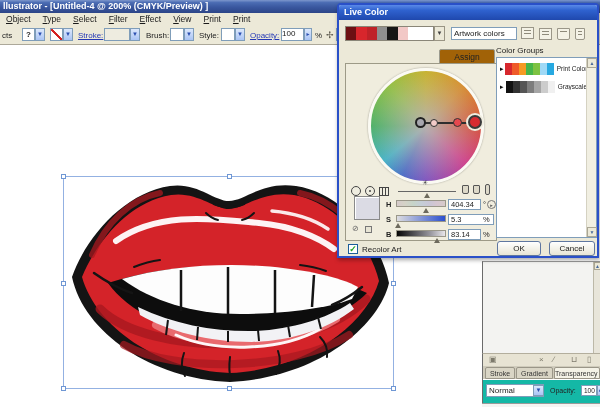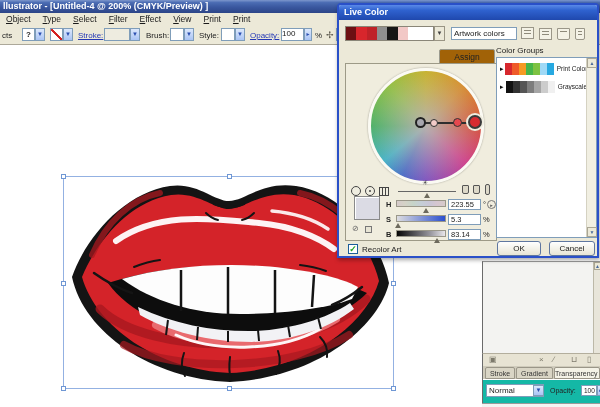--- a/index.html
+++ b/index.html
@@ -286,27 +286,27 @@
       <div class="jar-ico" style="left:127px; top:121px;"></div>
       <div class="jar-ico" style="left:139px; top:120px; width:5px; height:11px; border-radius:2px;"></div>
 
       <div class="abs" style="left: 8px; top: 132px; width: 26px; height: 24px; border: 1px solid rgb(138, 138, 138); box-shadow: rgb(255, 255, 255) 1px 1px 0px inset; background: rgb(219, 219, 228);"></div>
       <span class="abs" style="left:6px; top:160px; font-size:8px; color:#666;">⊘</span>
       <div class="abs" style="left:19px; top:162px; width:7px; height:7px; border:1px solid #777; background:#e8e5d5;"></div>
 
       <span class="hsb-label" style="left:40px; top:136px;">H</span>
       <div class="slider" style="left:50px; top:136px; width:50px; background:linear-gradient(90deg,#d6caca,#d4d2c6,#c6d4c8,#c5ced6,#c9c6d6,#d6c6cf,#d6caca);"></div>
       <div class="tri-up" style="left:77px; top:144px;"></div>
-      <div class="field" style="left:102px; top:135px; width:33px; height:11px; font-size:7.5px; line-height:9px;">223.55</div>
+      <div class="field" style="left:102px; top:135px; width:33px; height:11px; font-size:7.5px; line-height:9px;">404.34</div>
       <span class="val-unit" style="left:137px; top:136px;">°</span>
 
       <span class="hsb-label" style="left:40px; top:151px;">S</span>
       <div class="slider" style="left:50px; top:151px; width:50px; background:linear-gradient(90deg,#dcdce0,#2c50cf);"></div>
       <div class="tri-up" style="left:49px; top:159px;"></div>
-      <div class="field" style="left:102px; top:150px; width:33px; height:11px; font-size:7.5px; line-height:9px;">5.3</div>
+      <div class="field" style="left:102px; top:150px; width:46px; height:11px; font-size:7.5px; line-height:9px;">5.3</div>
       <span class="val-unit" style="left:137px; top:151px;">%</span>
 
       <span class="hsb-label" style="left:40px; top:166px;">B</span>
       <div class="slider" style="left:50px; top:166px; width:50px; background:linear-gradient(90deg,#060606,#9a98a0 70%,#e8e6ea);"></div>
       <div class="tri-up" style="left:88px; top:174px;"></div>
       <div class="field" style="left:102px; top:165px; width:33px; height:11px; font-size:7.5px; line-height:9px;">83.14</div>
       <span class="val-unit" style="left:137px; top:166px;">%</span>
 
       <div class="abs" style="left:141px; top:136px; width:9px; height:9px; border:1px solid #777; border-radius:50%; font-size:5px; line-height:8px; text-align:center; color:#555;">▸</div>
     </div>

